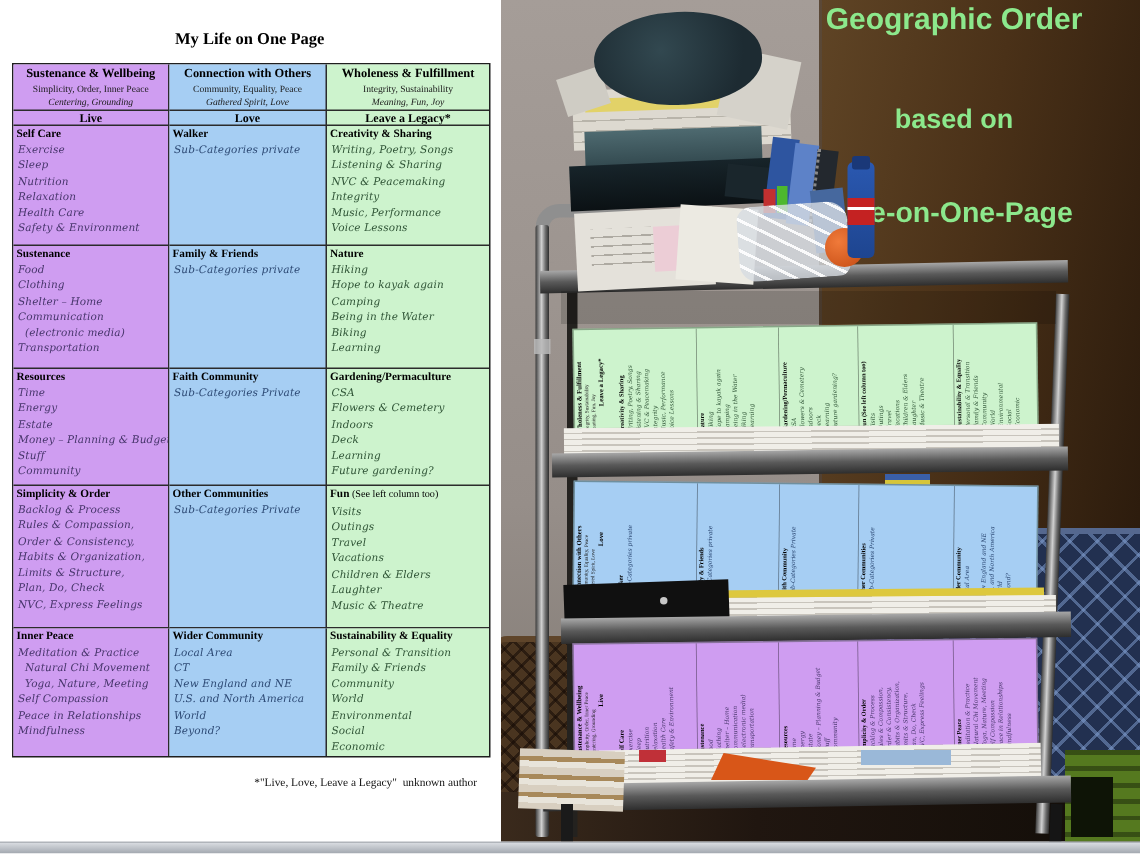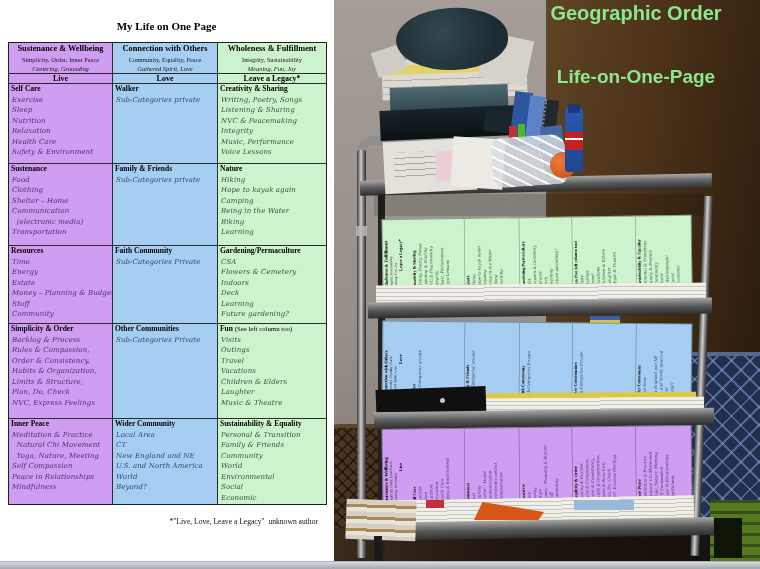--- a/index.html
+++ b/index.html
@@ -272,20 +272,21 @@
         <div class="sec-i" style="color: rgb(47, 84, 54);">Social</div>
         <div class="sec-i" style="color: rgb(47, 84, 54);">Economic</div>
       </div>
     </div>
   <div id="fn2" class="fn">*"Live, Love, Leave a Legacy"  unknown author</div>
 
   <div id="photo">
     <div id="brown-panel" class="ph">
       <div id="caption" style="color: rgb(140, 232, 140);">
         <div id="cap1" class="cap">Geographic Order</div>
+        <div id="cap2" class="cap">based on</div>
         <div id="cap3" class="cap">Life-on-One-Page</div>
       </div>
     </div>
     <div id="plaid" class="ph"></div>
     <div id="wicker" class="ph"></div>
     <div id="floor" class="ph"></div>
     <div id="crate" class="ph"></div>
     <div id="crate-hole" class="ph"></div>
 
     <div id="handle-curve" class="ph"></div>

